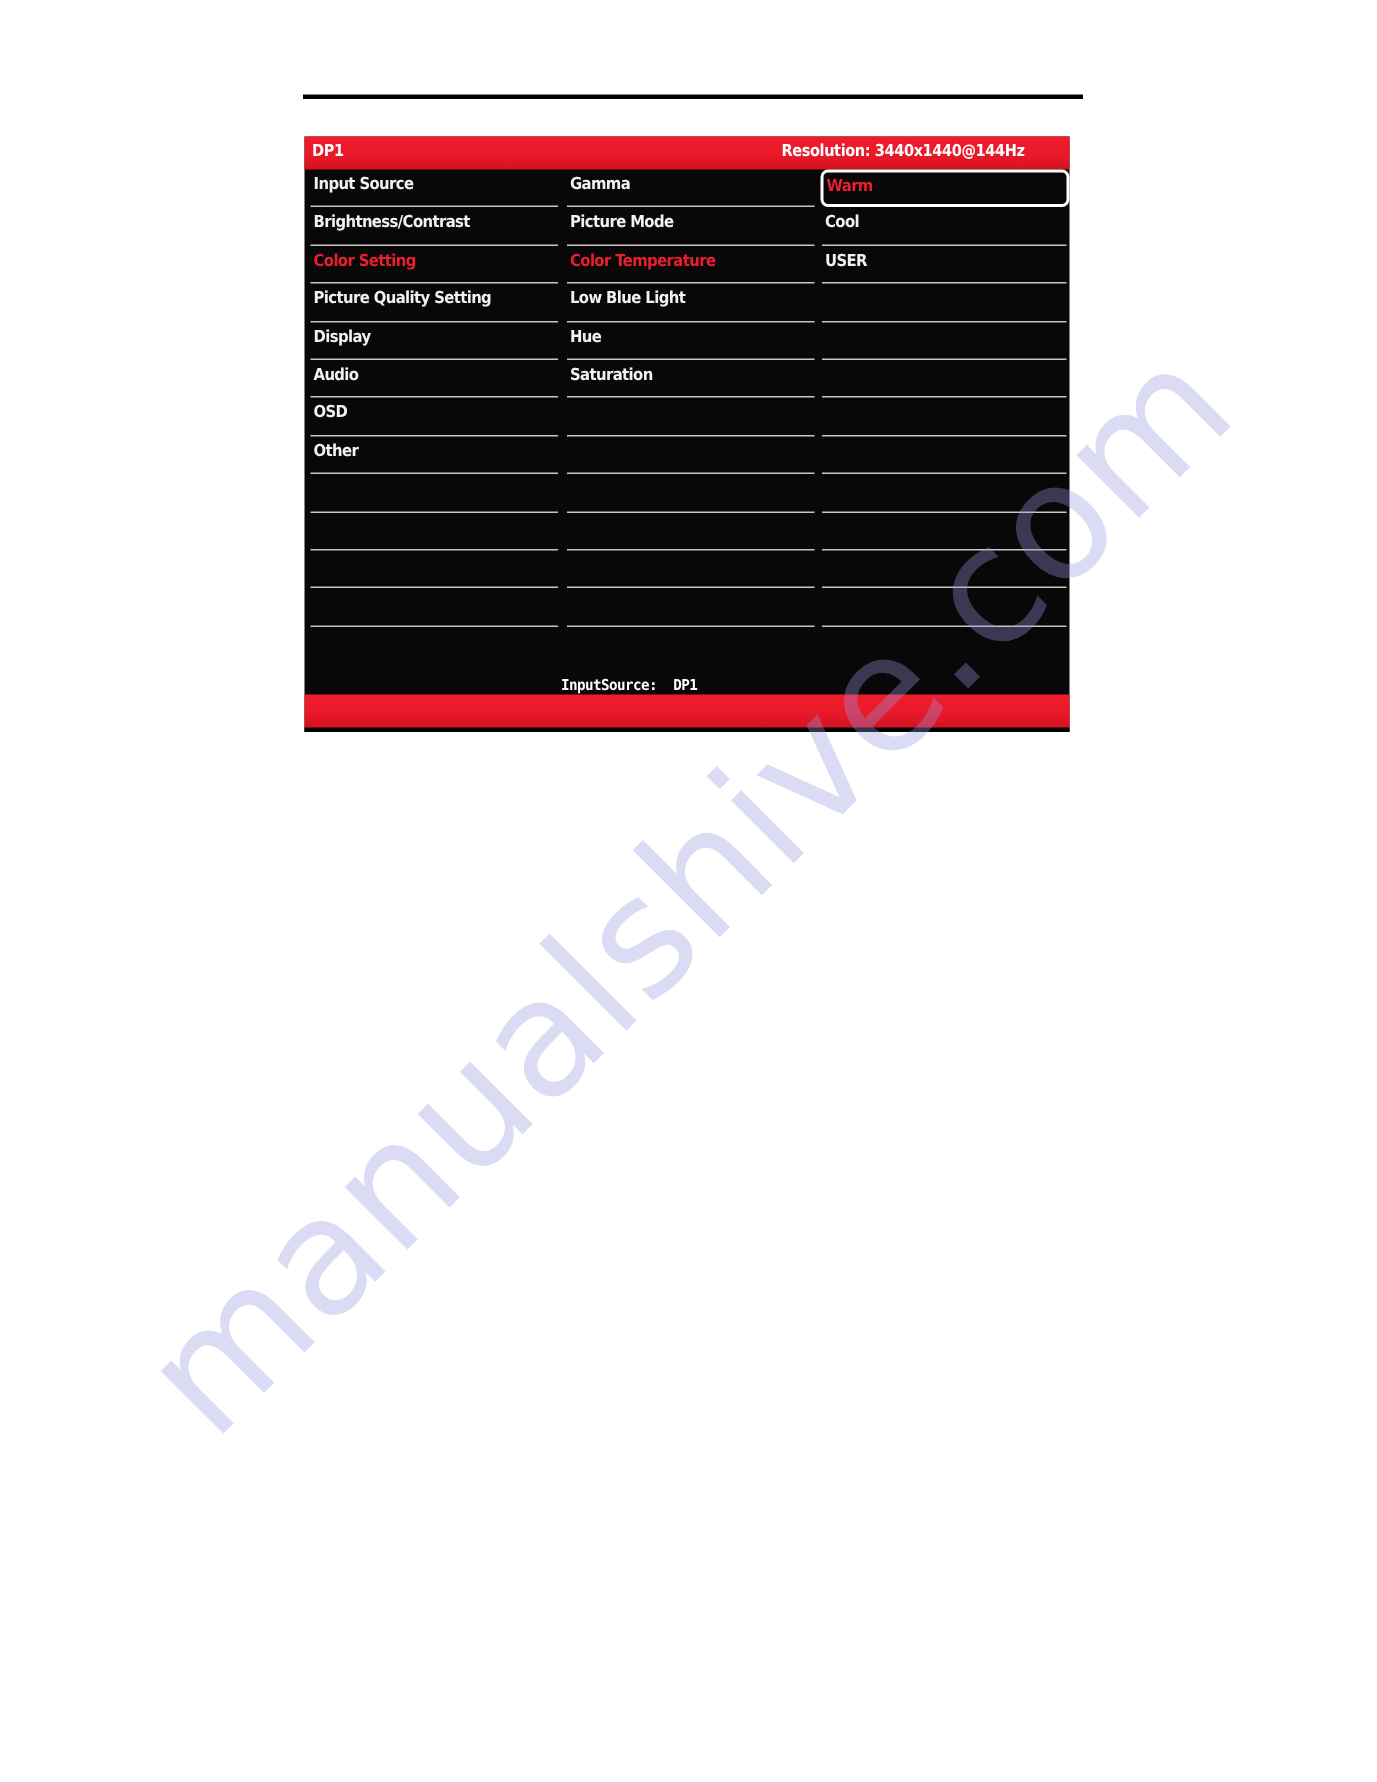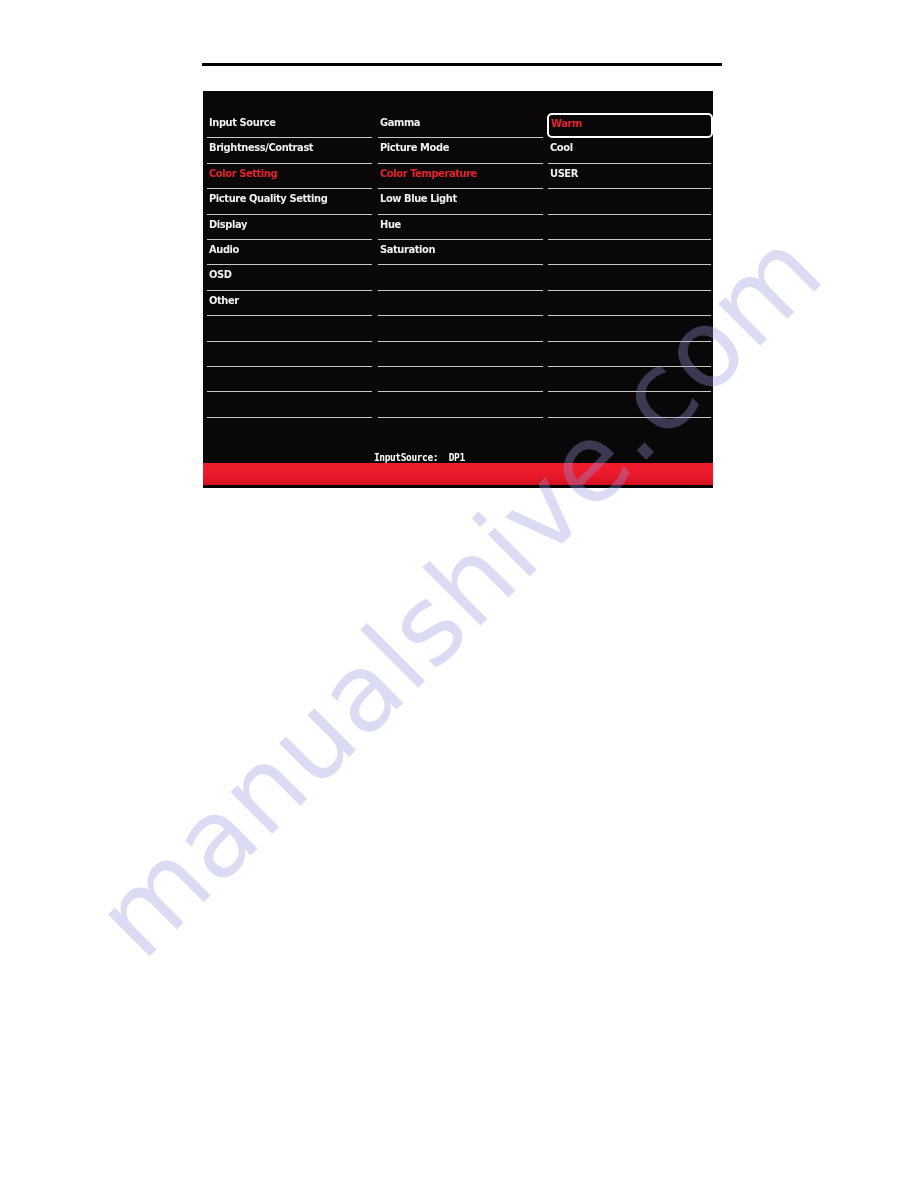--- a/index.html
+++ b/index.html
@@ -159,20 +159,24 @@
   }
   #osd-info div { font-weight: bold; }
 </style>
 </head>
 <body>
 
 <div id="top-rule"></div>
 
 <div id="osd">
 
+  <div id="osd-header" class="osd-bar">
+    <span id="osd-input-label" class="bar-text">DP1</span>
+    <span id="osd-resolution-label" class="bar-text">Resolution:  3440x1440@144Hz</span>
+  </div>
 
   <div id="osd-body">
     <div class="menu-col" id="col-1">
         <div class="menu-row">
           <div class="row-line"></div>
           <span class="row-label">Input Source</span>
         </div>
         <div class="menu-row">
           <div class="row-line"></div>
           <span class="row-label">Brightness/Contrast</span>

